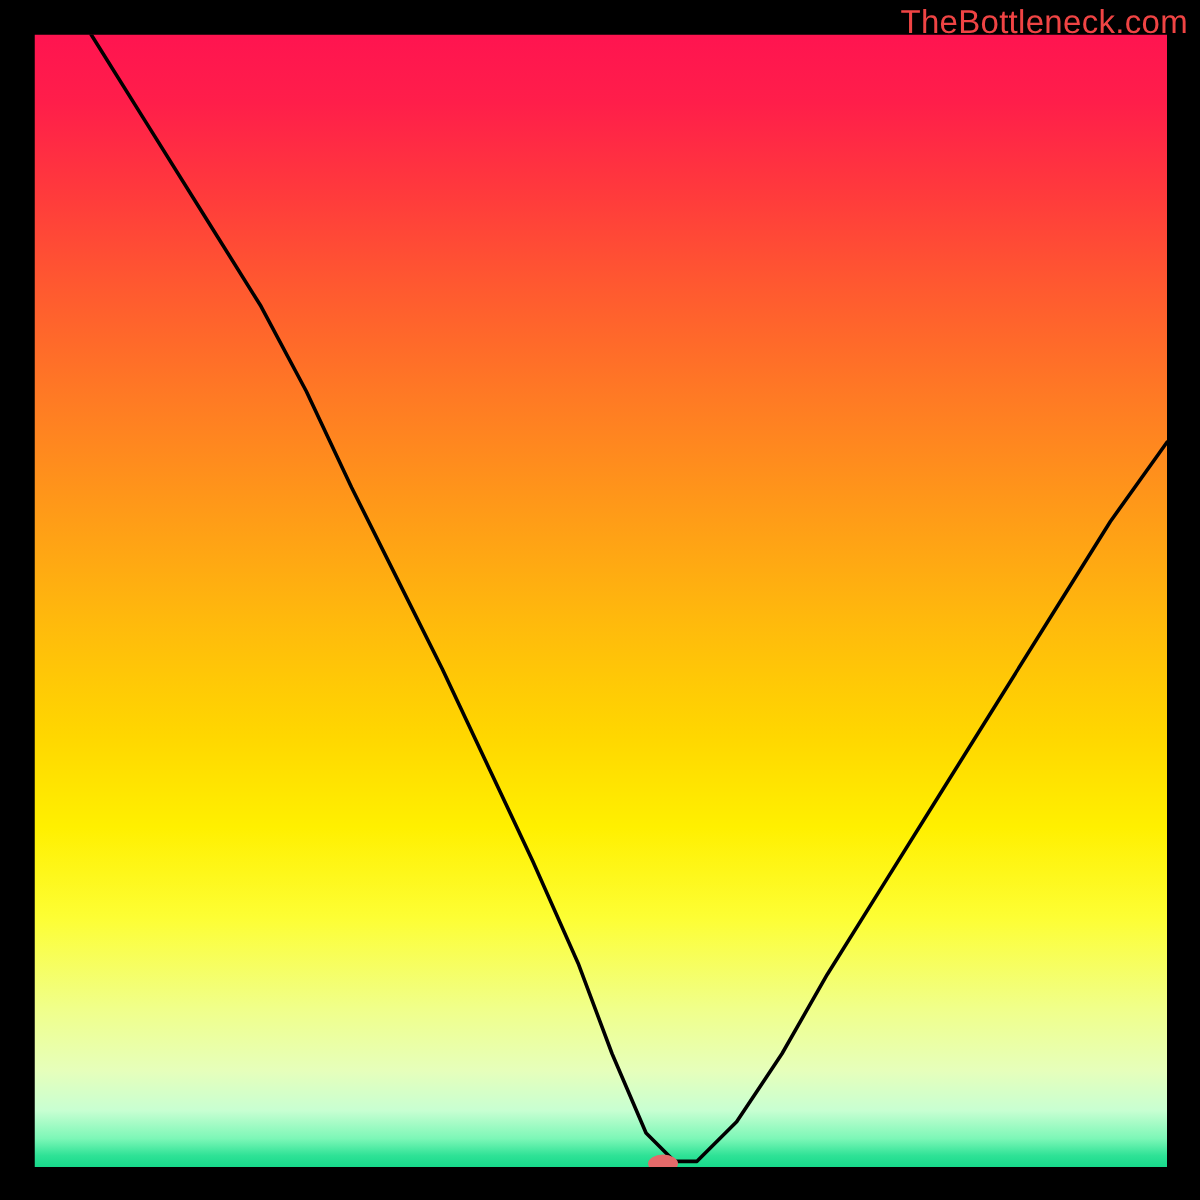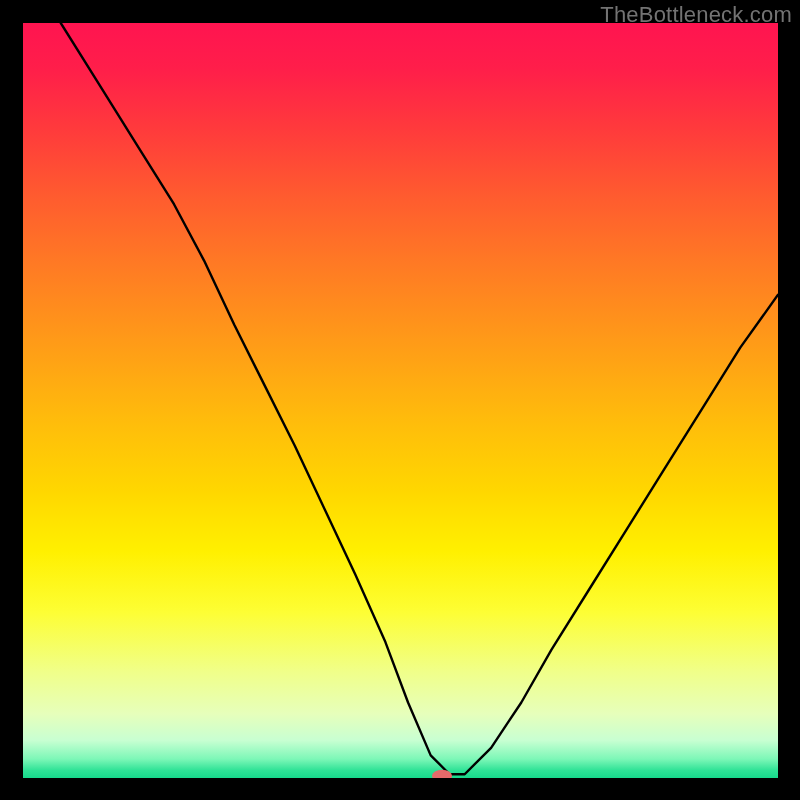--- a/index.html
+++ b/index.html
@@ -14,21 +14,21 @@
   .outer {
     position: relative;
     width: 800px;
     height: 800px;
     background: #000;
   }
   .watermark {
     position: absolute;
     top: 2px;
     right: 8px;
-    color: #737373;
+    color: #ef4444;
     font-size: 22px;
     letter-spacing: 0.2px;
     z-index: 10;
     pointer-events: none;
   }
   .plot-wrap {
     position: absolute;
     left: 23px;
     top: 23px;
     width: 755px;

